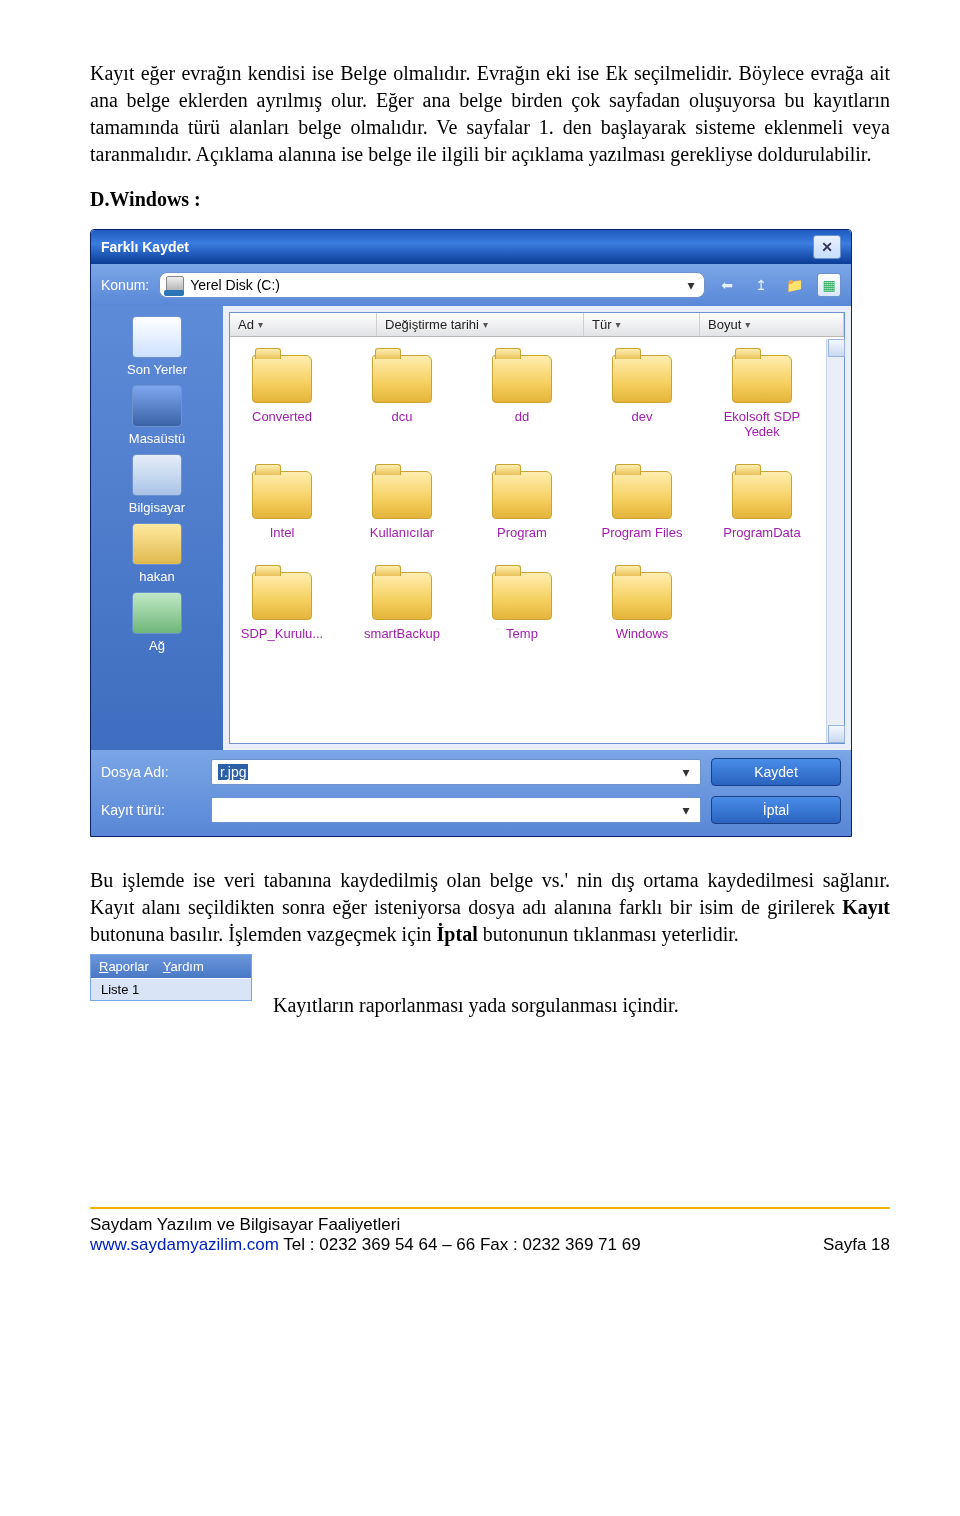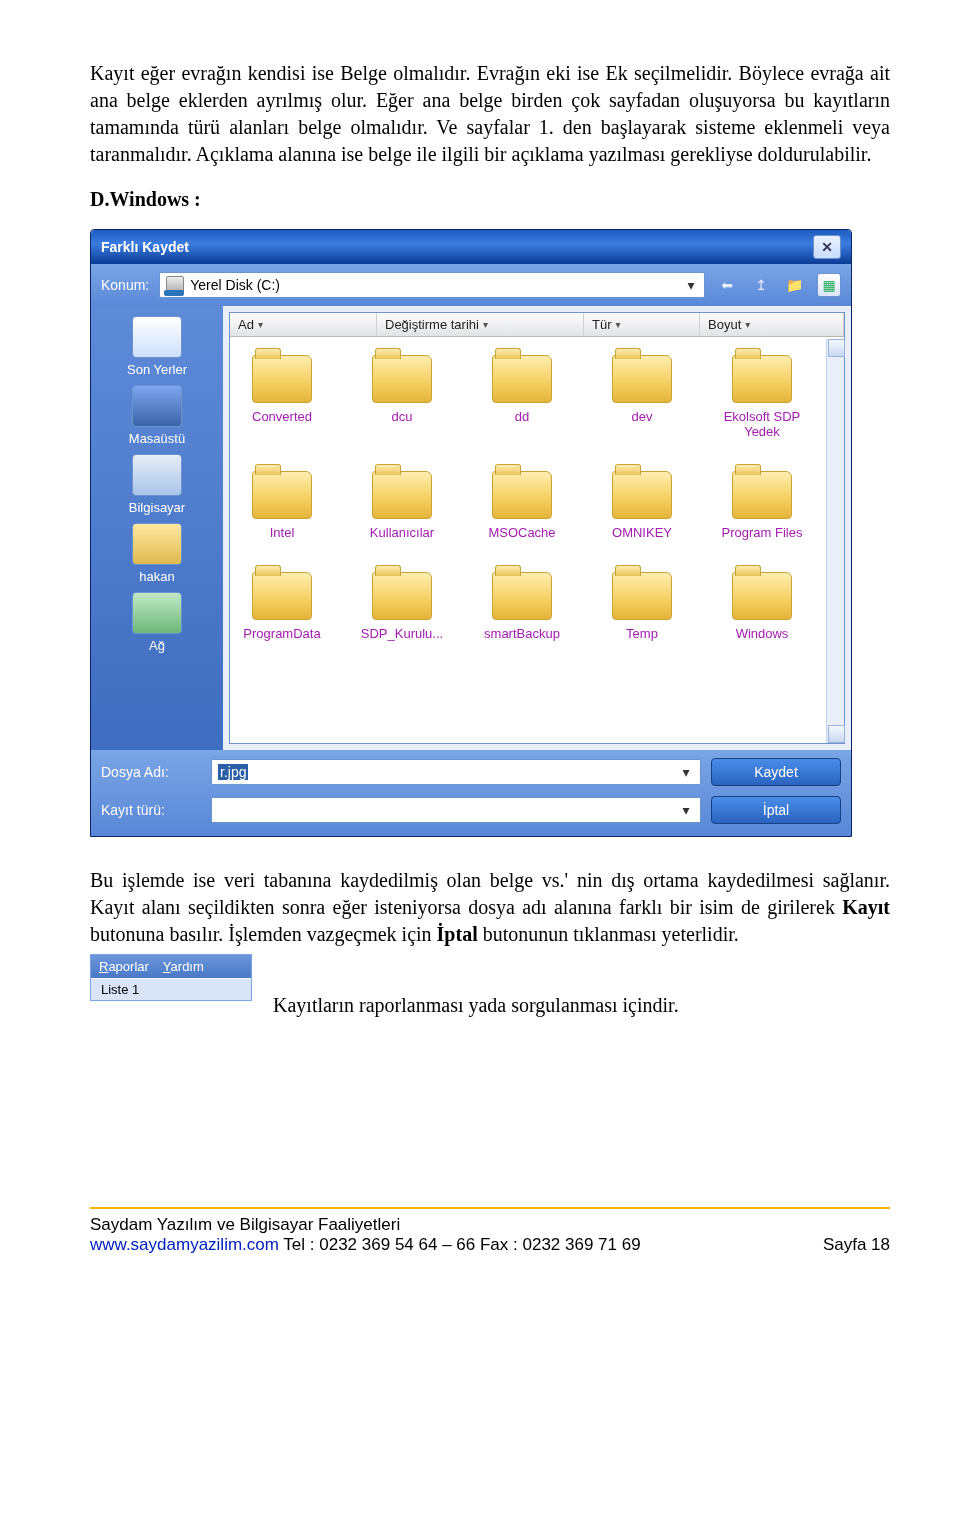--- a/index.html
+++ b/index.html
@@ -61,21 +61,21 @@
     color: #fff;
   }
   .combo {
     background: #fff;
     color: #000;
     height: 24px;
     display: flex;
     align-items: center;
     padding: 0 6px;
     border: 1px solid #6d93cf;
-    border-radius: 2px;
+    border-radius: 8px;
     flex: 1;
     gap: 6px;
   }
   .combo .drop {
     margin-left: auto;
     width: 14px;
     text-align: center;
     color: #333;
   }
   .drive-icon {
@@ -368,25 +368,21 @@
             <div class="file">
               <div class="folder-ico"></div>
               <div>Intel</div>
             </div>
             <div class="file">
               <div class="folder-ico"></div>
               <div>Kullanıcılar</div>
             </div>
             <div class="file">
               <div class="folder-ico"></div>
-              <div>MSOCache</div>
-            </div>
-            <div class="file">
-              <div class="folder-ico"></div>
-              <div>OMNIKEY</div>
+              <div>Program</div>
             </div>
             <div class="file">
               <div class="folder-ico"></div>
               <div>Program Files</div>
             </div>
             <div class="file">
               <div class="folder-ico"></div>
               <div>ProgramData</div>
             </div>
             <div class="file">

